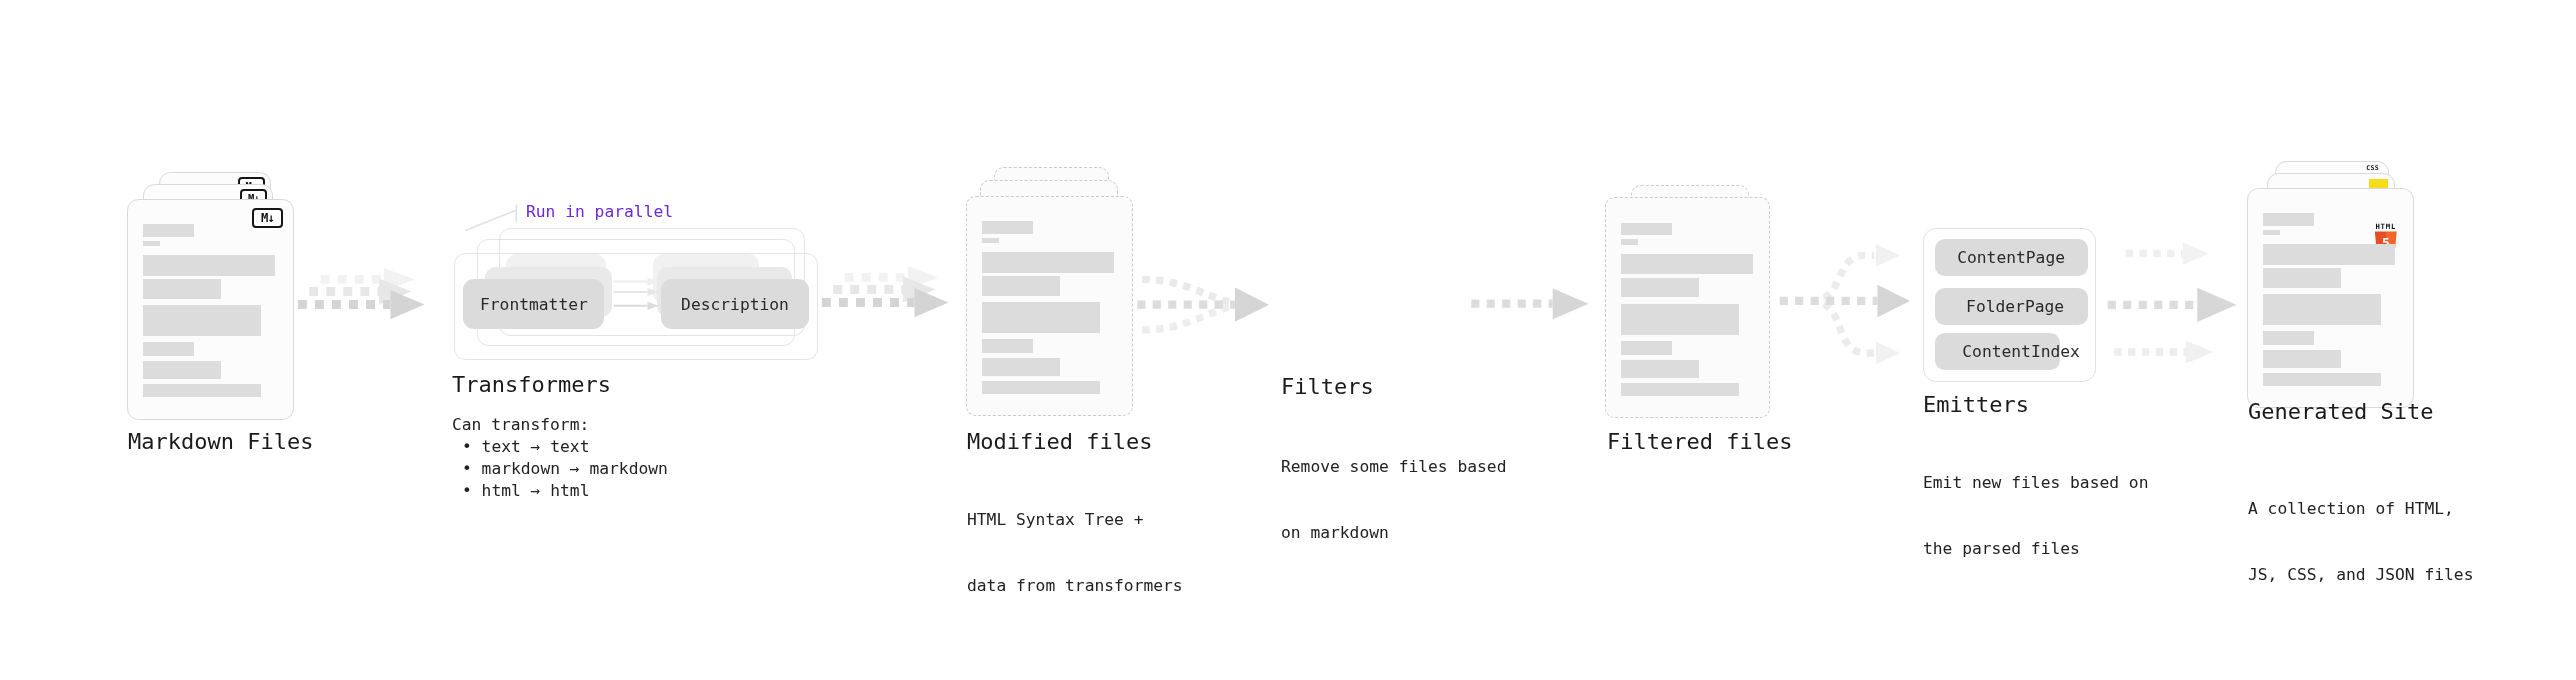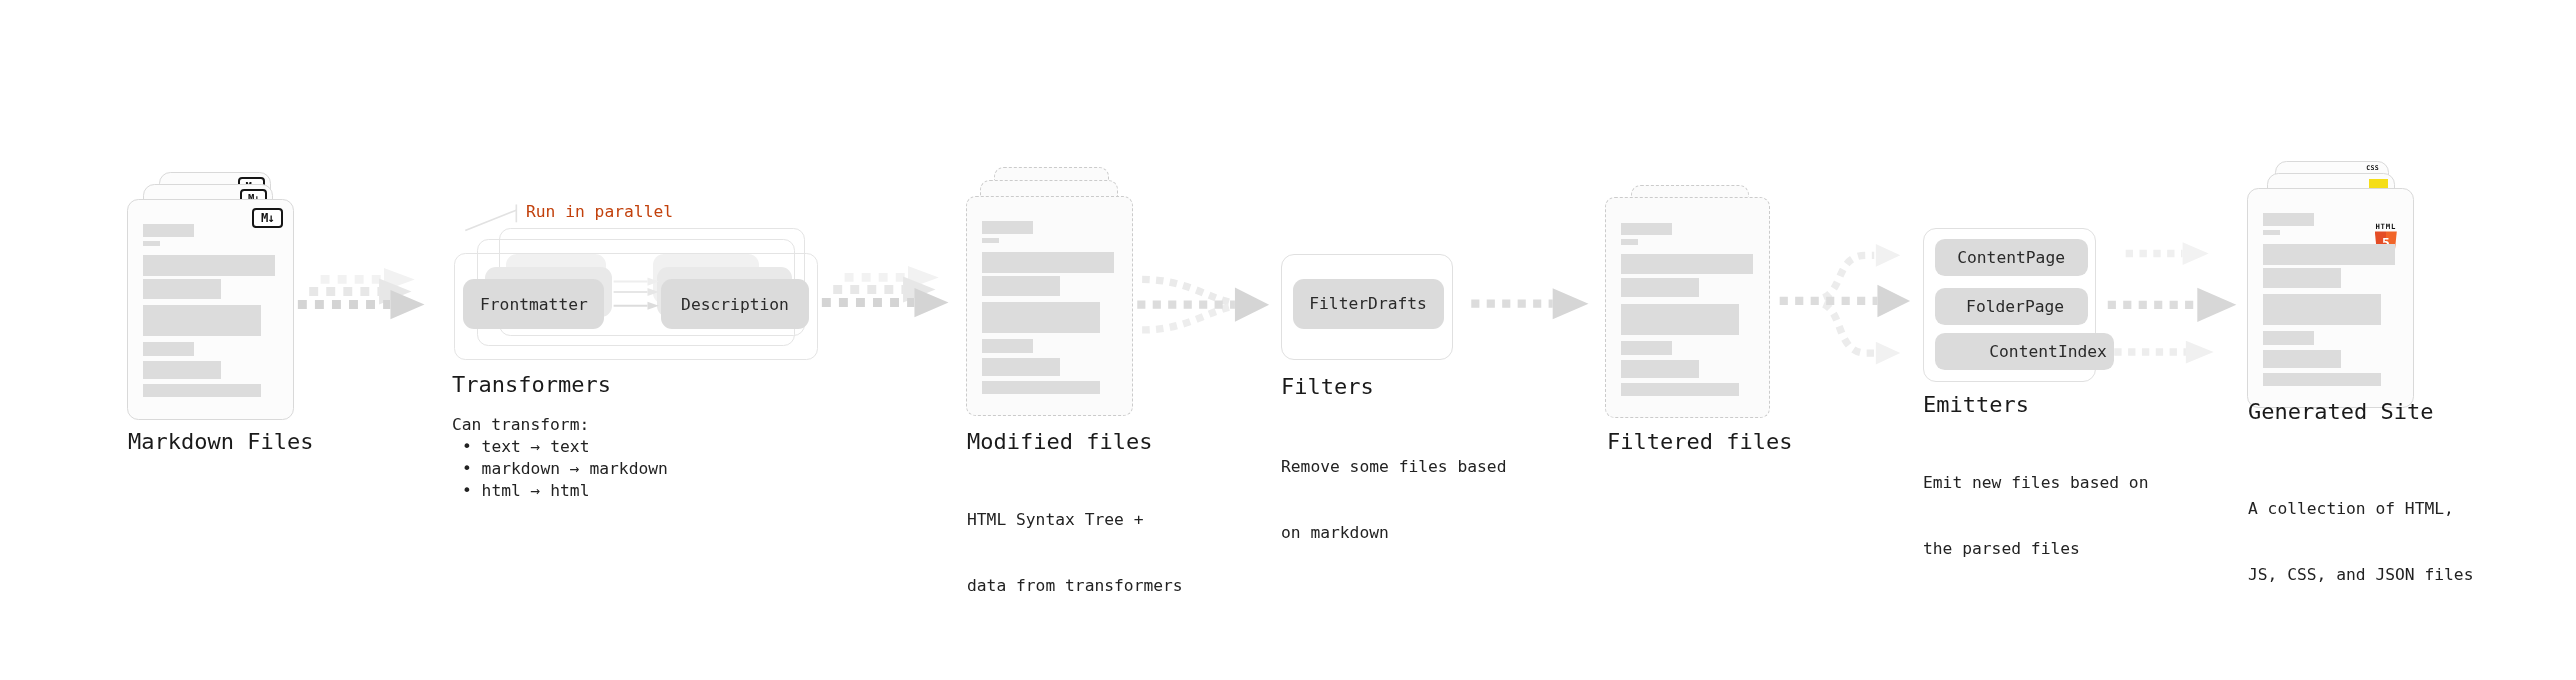--- a/index.html
+++ b/index.html
@@ -51,21 +51,21 @@
   .pill.ghost1 { background:#e9e9e9; }
   .pill.ghost2 { background:#f1f1f1; }
 
   
   .panel { position:absolute; background:#ffffff; border:1.6px solid #e0e0e0; border-radius:13px; }
   .panel .pill.small { height:37px; border-radius:9.8px; }
 
   
   .title { position:absolute; font-size:22px; line-height:24.4px; color:#1a1a1a; white-space:pre; }
   .desc  { position:absolute; font-size:16.3px; line-height:22px; color:#222222; white-space:pre; }
-  .annotation { position:absolute; font-size:16.3px; line-height:19.5px; color:#c2410c; white-space:pre; }
+  .annotation { position:absolute; font-size:16.3px; line-height:19.5px; color:#6d28d9; white-space:pre; }
 
   .abs { position:absolute; }
   svg { display:block; overflow:visible; }
 </style>
 </head>
 <body>
 
 <div id="canvas">
 
   <div class="stack" style="left:126px; top:172px; width:172px; height:249px;">
@@ -184,23 +184,20 @@
     <div>data from transformers</div>
   </div>
 
   <svg class="abs" style="left:1134px; top:268px;" width="140" height="75" viewBox="0 0 172 92">
     <path d="M 10 14 C 64 14 88 36 122 43" fill="none" stroke="#eaeaea" stroke-width="9" stroke-dasharray="9 8"></path>
     <path d="M 10 76 C 64 76 88 54 122 47" fill="none" stroke="#ededed" stroke-width="9" stroke-dasharray="9 8"></path>
     <line x1="4" y1="45" x2="124" y2="45" stroke="#dcdcdc" stroke-width="10" stroke-dasharray="10 9"></line>
     <polygon points="124,24 166,45 124,66" fill="#d5d5d5"></polygon>
   </svg>
 
-  <div class="panel" style="left:1281px; top:254px; width:172px; height:106px;">
-    <div class="pill" style="left:10.6px; top:23.6px; width:151px;">FilterDrafts</div>
-  </div>
   <div class="title" style="left:1281px; top:375px;">Filters</div>
   <div class="desc" style="left:1281px; top:412px;">
     <div>Remove some files based</div>
     <div>on markdown</div>
   </div>
 
   <svg class="abs" style="left:1468px; top:280px;" width="127" height="49" viewBox="0 0 156 60">
     <line x1="4" y1="29" x2="104" y2="29" stroke="#dcdcdc" stroke-width="10" stroke-dasharray="10 9"></line>
     <polygon points="104,10 148,29 104,48" fill="#d6d6d6"></polygon>
   </svg>
@@ -227,21 +224,21 @@
     <polygon points="120,6 150,20 120,34" fill="#f1f1f1"></polygon>
     <path d="M 56 80 C 80 90 72 140 108 140 L 118 140" fill="none" stroke="#ececec" stroke-width="9" stroke-dasharray="9 8"></path>
     <polygon points="120,126 150,140 120,154" fill="#f1f1f1"></polygon>
     <line x1="2" y1="76" x2="122" y2="76" stroke="#dcdcdc" stroke-width="10" stroke-dasharray="10 9"></line>
     <polygon points="122,56 162,76 122,96" fill="#d5d5d5"></polygon>
   </svg>
 
   <div class="panel" style="left:1923px; top:228px; width:173px; height:154px;">
     <div class="pill small" style="left:10.6px; top:9.8px; width:153px;">ContentPage</div>
     <div class="pill small" style="left:10.6px; top:59px; width:153px;padding-left:8px;">FolderPage</div>
-    <div class="pill small" style="left:10.6px; top:104px; width:179px;padding-left:48px;">ContentIndex</div>
+    <div class="pill small" style="left:10.6px; top:104px; width:125px;padding-left:48px;">ContentIndex</div>
   </div>
   <div class="title" style="left:1923px; top:393px;">Emitters</div>
   <div class="desc" style="left:1923px; top:428px;">
     <div>Emit new files based on</div>
     <div>the parsed files</div>
   </div>
 
   <svg class="abs" style="left:2106px; top:234px;" width="137" height="140" viewBox="0 0 168 172">
     <line x1="24" y1="24" x2="94" y2="24" stroke="#efefef" stroke-width="9" stroke-dasharray="9 8"></line>
     <polygon points="94,10 126,24 94,38" fill="#f2f2f2"></polygon>

